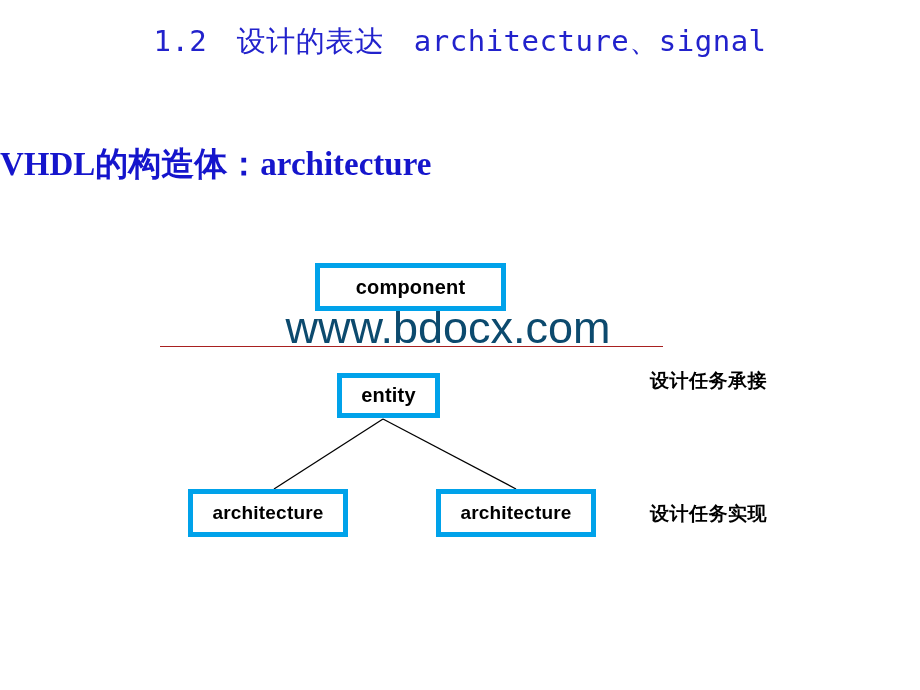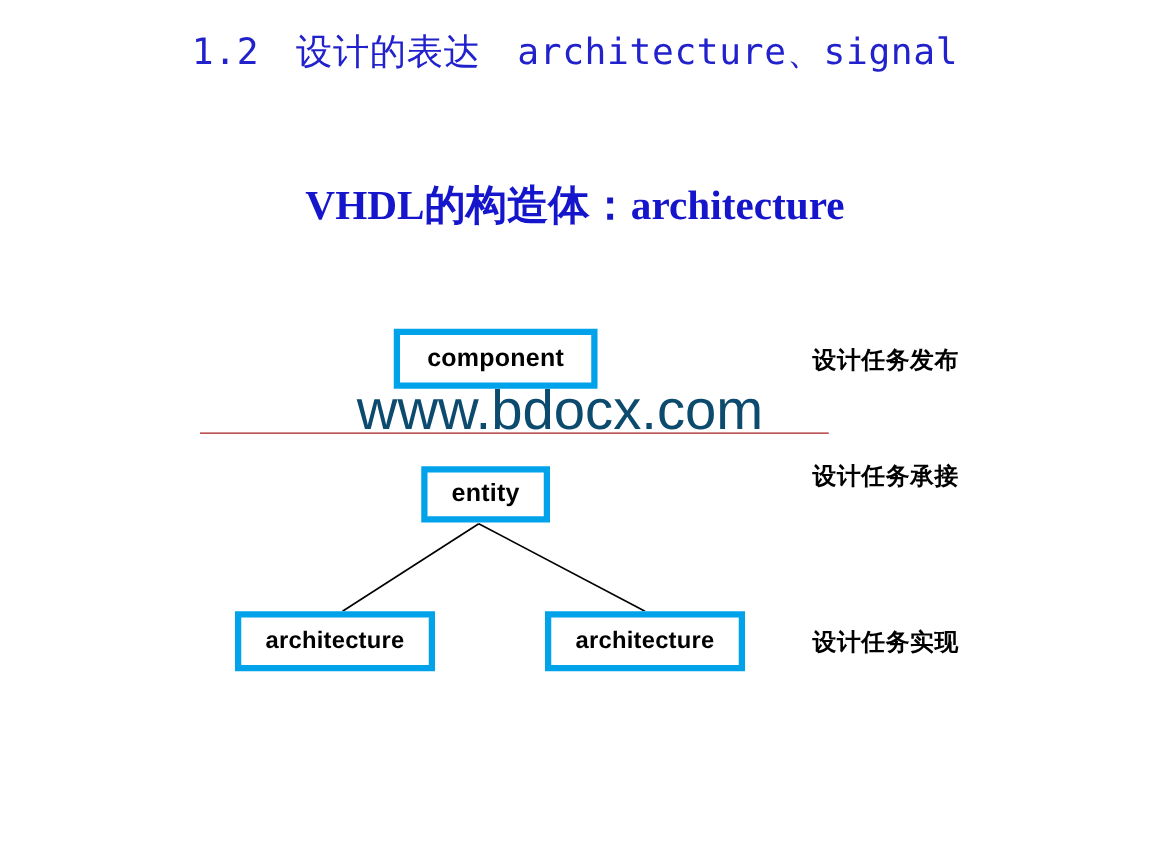--- a/index.html
+++ b/index.html
@@ -38,21 +38,21 @@
     font-weight: 400;
     letter-spacing: 0.5px;
     white-space: nowrap;
   }
 
   .slide-subtitle {
     position: absolute;
     left: 0;
     top: 142px;
     width: 920px;
-    text-align: center;
+    text-align: left;
     color: #1515CC;
     font-family: "Liberation Serif", "DejaVu Serif", serif;
     font-size: 33px;
     font-weight: bold;
     white-space: nowrap;
   }
 
   
   .watermark {
     position: absolute;
@@ -96,21 +96,21 @@
     color: #000000;
     font-family: "Liberation Sans", sans-serif;
     font-weight: bold;
     letter-spacing: 0.2px;
     white-space: nowrap;
   }
 
   #box-component {
     left: 315px;
     top: 263px;
-    width: 163px;
+    width: 191px;
     height: 48px;
   }
   #box-component .node-label { font-size: 20px; }
 
   #box-entity {
     left: 337px;
     top: 373px;
     width: 103px;
     height: 45px;
   }
@@ -184,19 +184,18 @@
   </div>
 
   <div class="node-box" id="box-architecture-left">
     <span class="node-label">architecture</span>
   </div>
 
   <div class="node-box" id="box-architecture-right">
     <span class="node-label">architecture</span>
   </div>
 
-  <div class="stage-label" id="stage-publish">设计任务发布</div>
 
   <div class="stage-label" id="stage-accept">设计任务承接</div>
 
   <div class="stage-label" id="stage-realize">设计任务实现</div>
 
 </div>
 
 </body></html>

